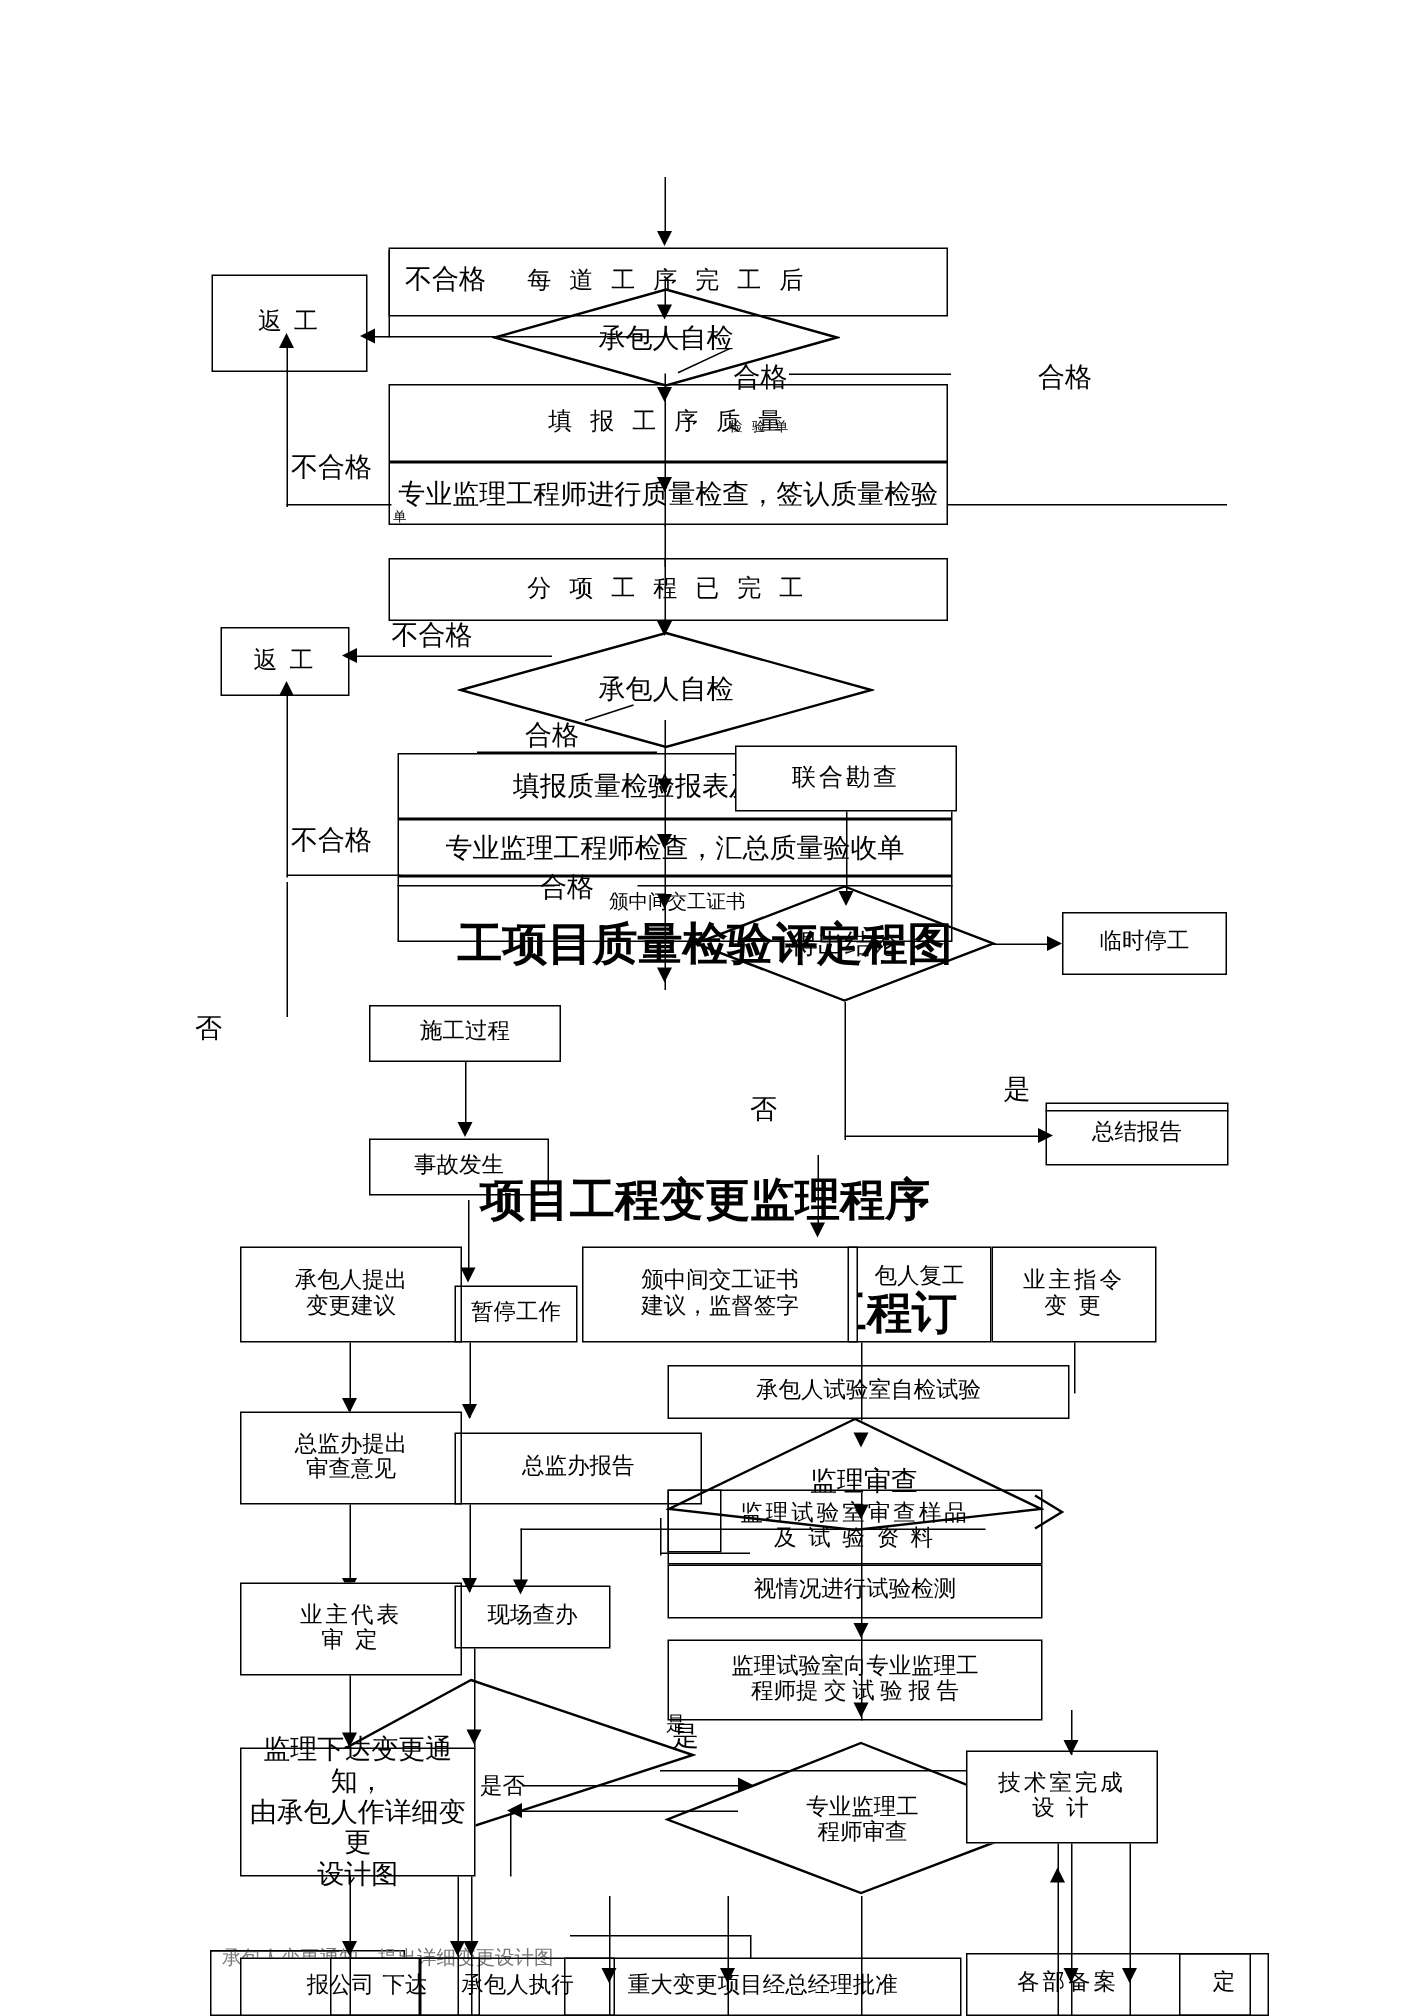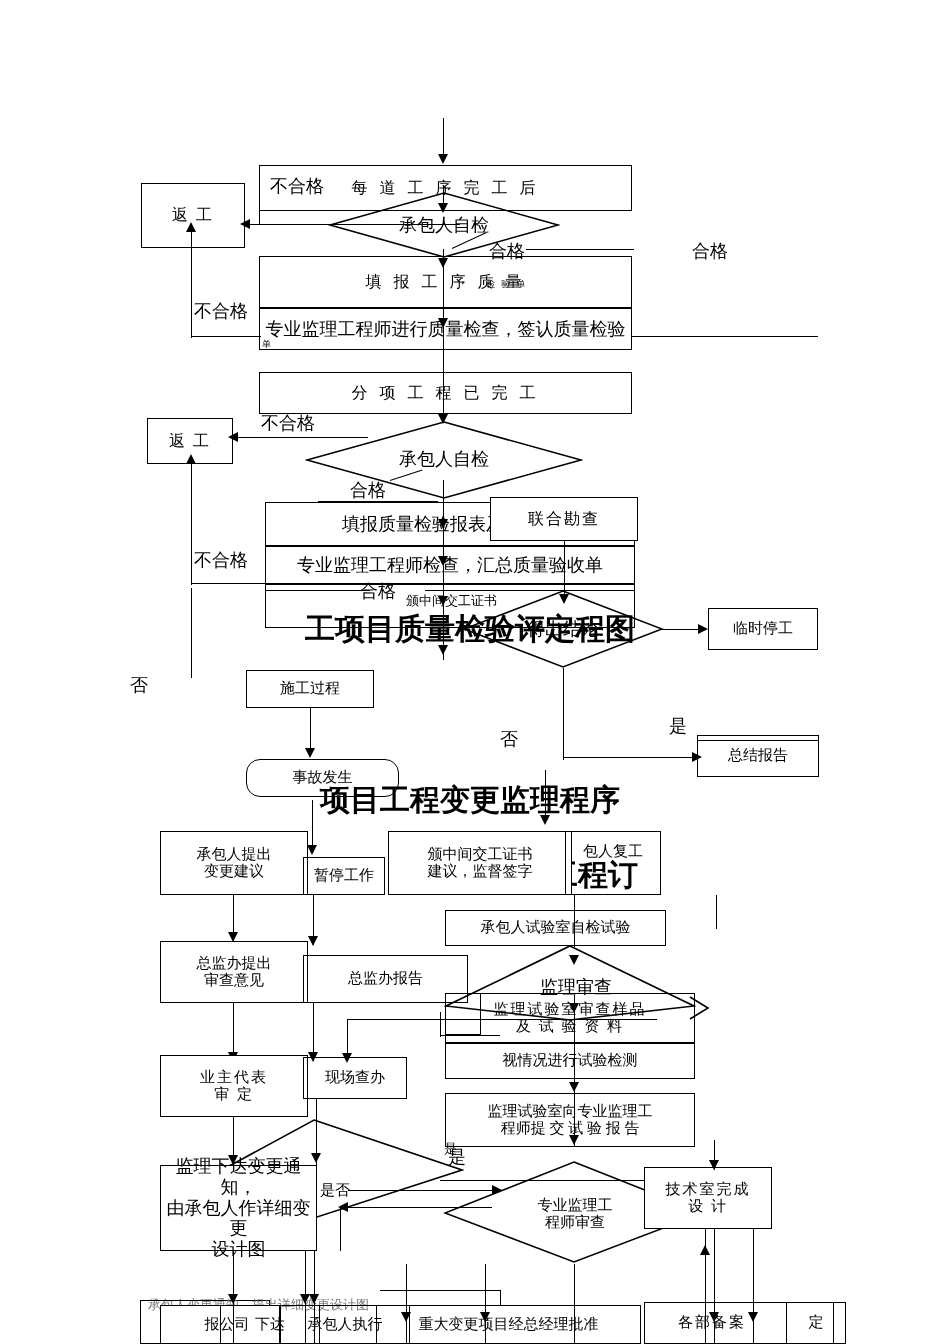--- a/index.html
+++ b/index.html
@@ -173,21 +173,21 @@
   <div class="h" style="left:697px;top:740px;width:122px;"></div>
   <div class="box nofill" style="left:697px;top:735px;width:122px;height:42px;">
     <span class="fs15">总结报告</span>
   </div>
 
   <div class="box" style="left:246px;top:670px;width:128px;height:38px;">
     <span class="fs15">施工过程</span>
   </div>
   <div class="v" style="left:310px;top:708px;height:46px;"></div>
   <div class="ad" style="left:305px;top:748px;"></div>
-  <div class="box" style="left:246px;top:759px;width:153px;height:38px;border-radius:14px;">
+  <div class="box" style="left:246px;top:759px;width:120px;height:38px;">
     <span class="fs15">事故发生</span>
   </div>
 
   <div class="title-big" style="left:320px;top:780px;">项目工程变更监理程序</div>
 
   <div class="title-big" style="left:548px;top:855px;">工程订</div>
 
   <div class="box" style="left:160px;top:831px;width:148px;height:64px;">
     <span class="fs15" style="white-space:pre-line;">承包人提出
 变更建议</span>
@@ -203,36 +203,40 @@
     <span class="fs15" style="white-space:pre-line;">颁中间交工证书
 建议，监督签字</span>
   </div>
   <div class="v" style="left:545px;top:770px;height:52px;"></div>
   <div class="ad" style="left:540px;top:815px;"></div>
 
   <div class="box nofill" style="left:565px;top:831px;width:96px;height:64px;">
     <span class="fs15" style="margin-bottom:22px;">包人复工</span>
   </div>
 
+  <div class="box" style="left:661px;top:831px;width:110px;height:64px;">
+    <span class="fs15 sp2" style="white-space:pre-line;">业主指令
+变  更</span>
+  </div>
   <div class="v" style="left:716px;top:895px;height:34px;"></div>
 
   <div class="v" style="left:233px;top:895px;height:46px;"></div>
   <div class="ad" style="left:228px;top:932px;"></div>
   <div class="box" style="left:160px;top:941px;width:148px;height:62px;">
     <span class="fs15" style="white-space:pre-line;">总监办提出
 审查意见</span>
   </div>
 
   <div class="v" style="left:313px;top:895px;height:50px;"></div>
   <div class="ad" style="left:308px;top:936px;"></div>
   <div class="box nofill" style="left:303px;top:955px;width:165px;height:48px;">
     <span class="fs15">总监办报告</span>
   </div>
 
-  <div class="box nofill" style="left:445px;top:910px;width:221px;height:36px;">
+  <div class="box nofill" style="left:445px;top:910px;width:268px;height:36px;">
     <span class="fs15">承包人试验室自检试验</span>
   </div>
   <div class="v" style="left:574px;top:895px;height:52px;"></div>
 
   <div class="dia" style="left:444px;top:944px;">
     <svg width="252" height="78" viewBox="0 0 252 78">
       <polygon points="126,2 250,62 126,76 2,62" fill="none" stroke="#000" stroke-width="1.6"></polygon>
     </svg>
   </div>
   <div class="lbl fs14" style="left:540px;top:975px;">监理审查</div>

